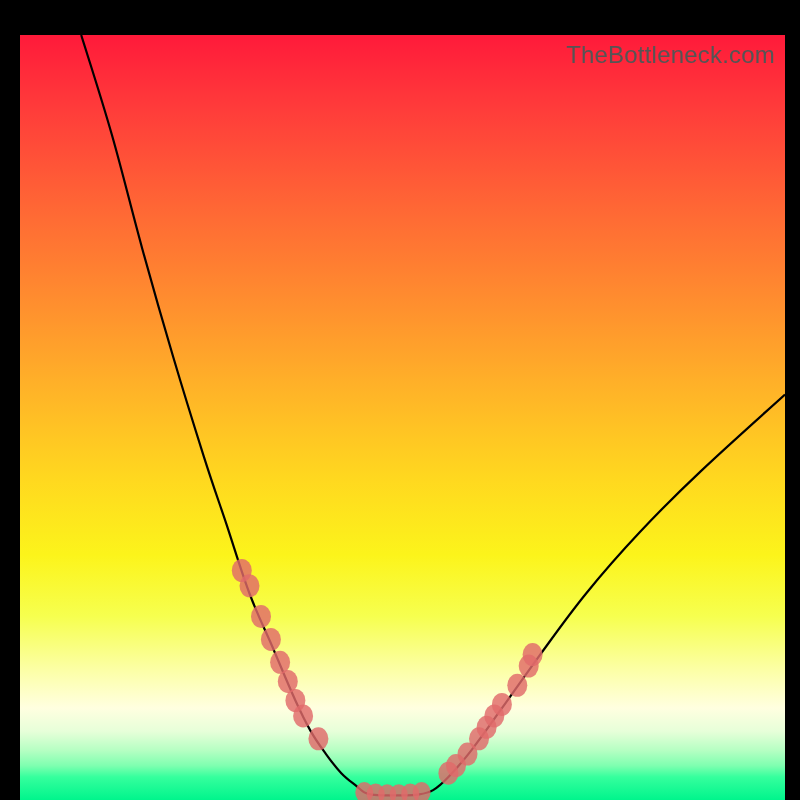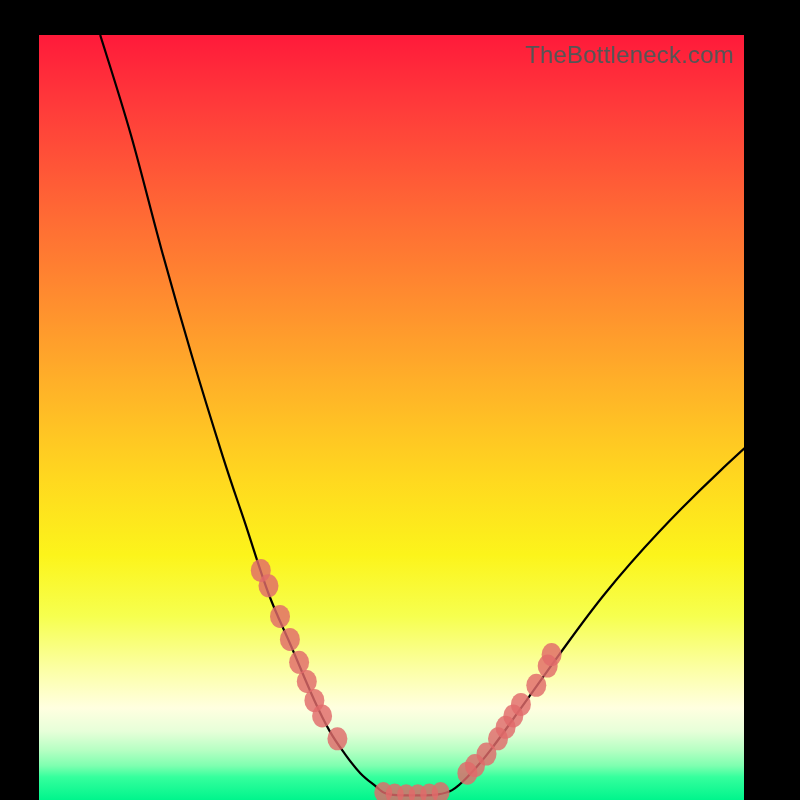--- a/index.html
+++ b/index.html
@@ -12,23 +12,23 @@
     background: #000;
   }
   .frame {
     position: relative;
     width: 800px;
     height: 800px;
     background: #000;
   }
   .plot-area {
     position: absolute;
-    left: 39px;
+    left: 20px;
     top: 35px;
-    width: 705px;
+    width: 765px;
     height: 765px;
     background: linear-gradient(
       to bottom,
       #ff1a3a 0%,
       #ff3d3a 10%,
       #ff6535 22%,
       #ff8b2f 34%,
       #ffb228 46%,
       #ffd81f 58%,
       #fcf41b 68%,

